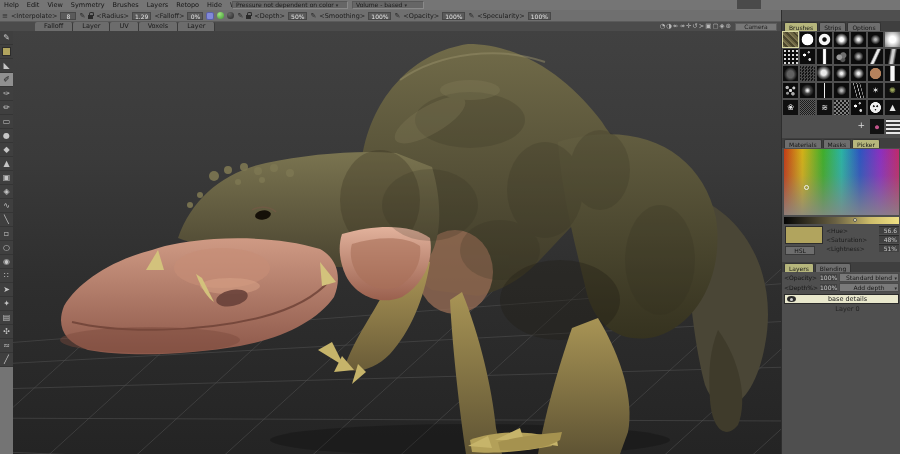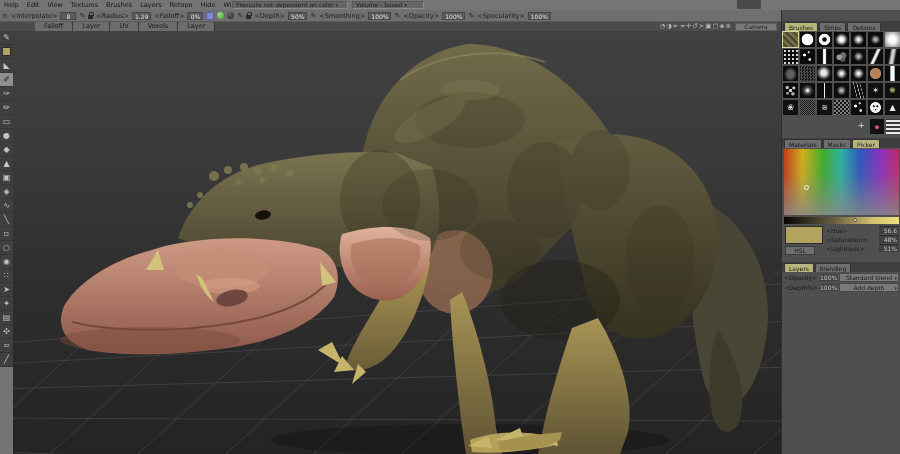--- a/index.html
+++ b/index.html
@@ -123,21 +123,21 @@
 </head>
 <body>
 
 <div id="app">
 
   <div id="menubar">
     <span id="menu-items" style="display:flex;">
         <span class="menu-item">Help</span>
         <span class="menu-item">Edit</span>
         <span class="menu-item">View</span>
-        <span class="menu-item">Textures</span>
+        <span class="menu-item">Symmetry</span>
         <span class="menu-item">Brushes</span>
         <span class="menu-item">Layers</span>
         <span class="menu-item">Retopo</span>
         <span class="menu-item">Hide</span>
         <span class="menu-item">Windows</span>
         <span class="menu-item">Help</span>
       </span>
     <div class="mb-dd" id="pressure-dd">
       <span>Pressure not dependent on color</span>
       <span class="dd-arrow">▾</span>
@@ -454,15 +454,25 @@
     <div class="lay-row" id="lay-op-row">
       <span class="lay-label">&lt;Opacity&gt;</span>
       <span class="lay-val">100%</span>
       <span class="lay-dd"><span>Standard blend</span><span class="dd-arrow">▾</span></span>
     </div>
     <div class="lay-row" id="lay-dep-row">
       <span class="lay-label">&lt;Depth%&gt;</span>
       <span class="lay-val">100%</span>
       <span class="lay-dd"><span>Add depth</span><span class="dd-arrow">▾</span></span>
     </div>
+    <div id="layer-list">
+        <div class="lrow lsel">
+          <span class="eye"></span>
+          <span class="lname">base details</span>
+        </div>
+        <div class="lrow">
+          <span class="eye off"></span>
+          <span class="lname">Layer 0</span>
+        </div>
+      </div>
   </div>
 
 </div>
 
 </body></html>

